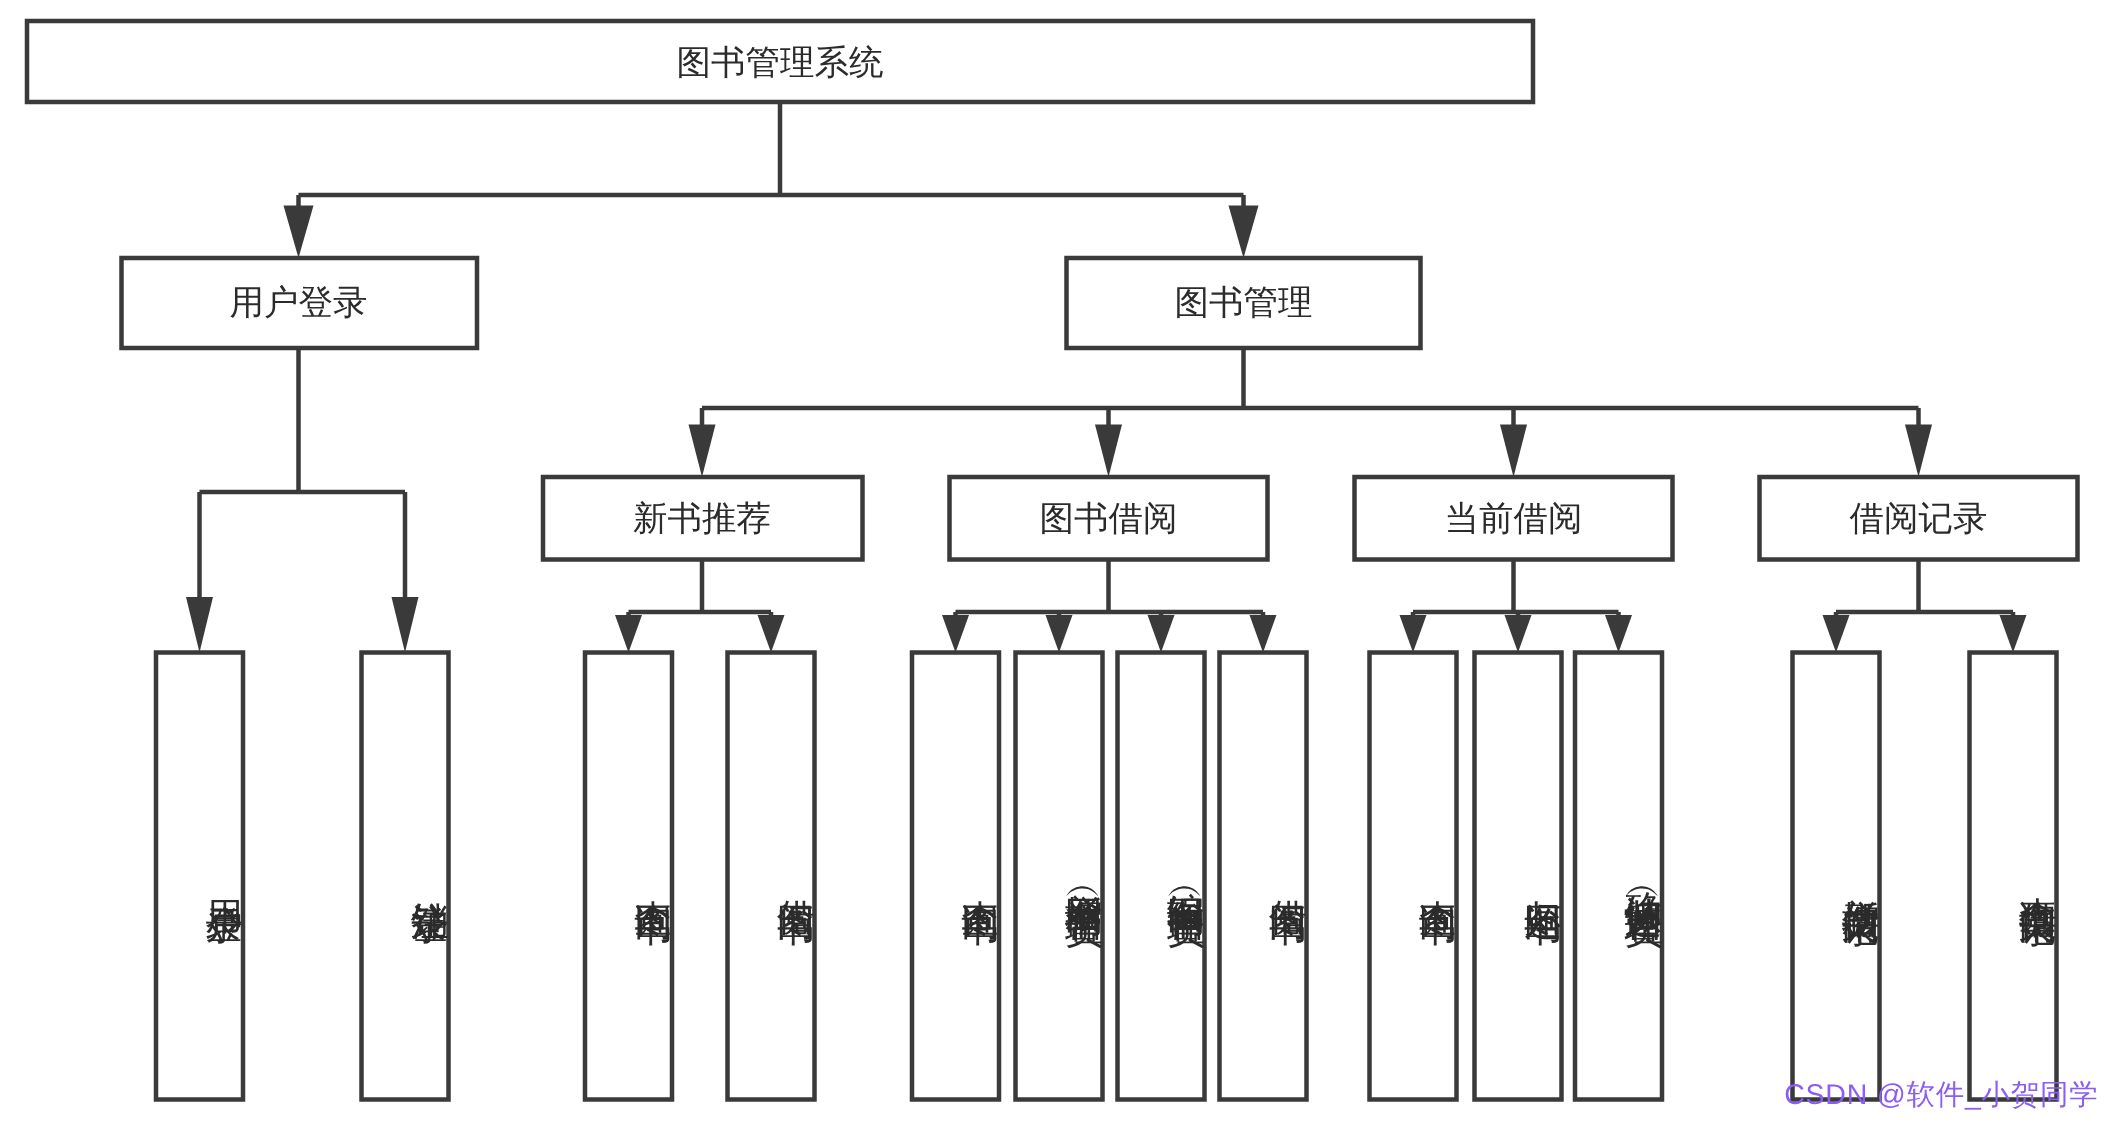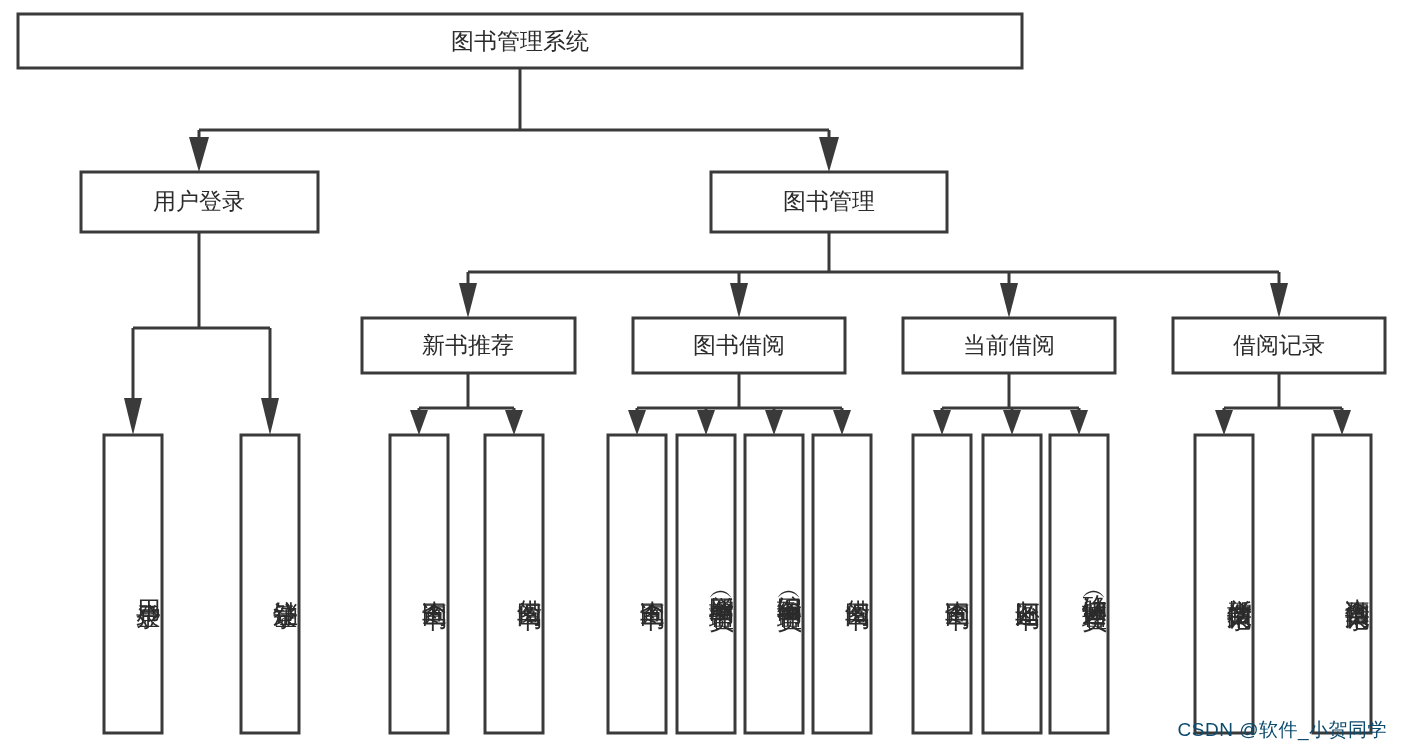--- a/index.html
+++ b/index.html
@@ -59,25 +59,25 @@
     color: #2b2b2b;
     letter-spacing: 2px;
     display: flex;
     align-items: flex-start;
     justify-content: center;
     white-space: nowrap;
     pointer-events: none;
   }
   .watermark {
     position: absolute;
-    right: 18px;
+    right: 6px;
     bottom: 4px;
     font-family: "Liberation Sans", "DejaVu Sans", sans-serif;
     font-size: 19px;
-    color: #0c4a6e;
+    color: #8b5cf6;
     letter-spacing: 0.5px;
     white-space: nowrap;
   }
 </style>
 </head>
 <body>
 
 <div id="diagram-root">
 
   <svg id="tree-svg" viewBox="0 0 1405 747">

